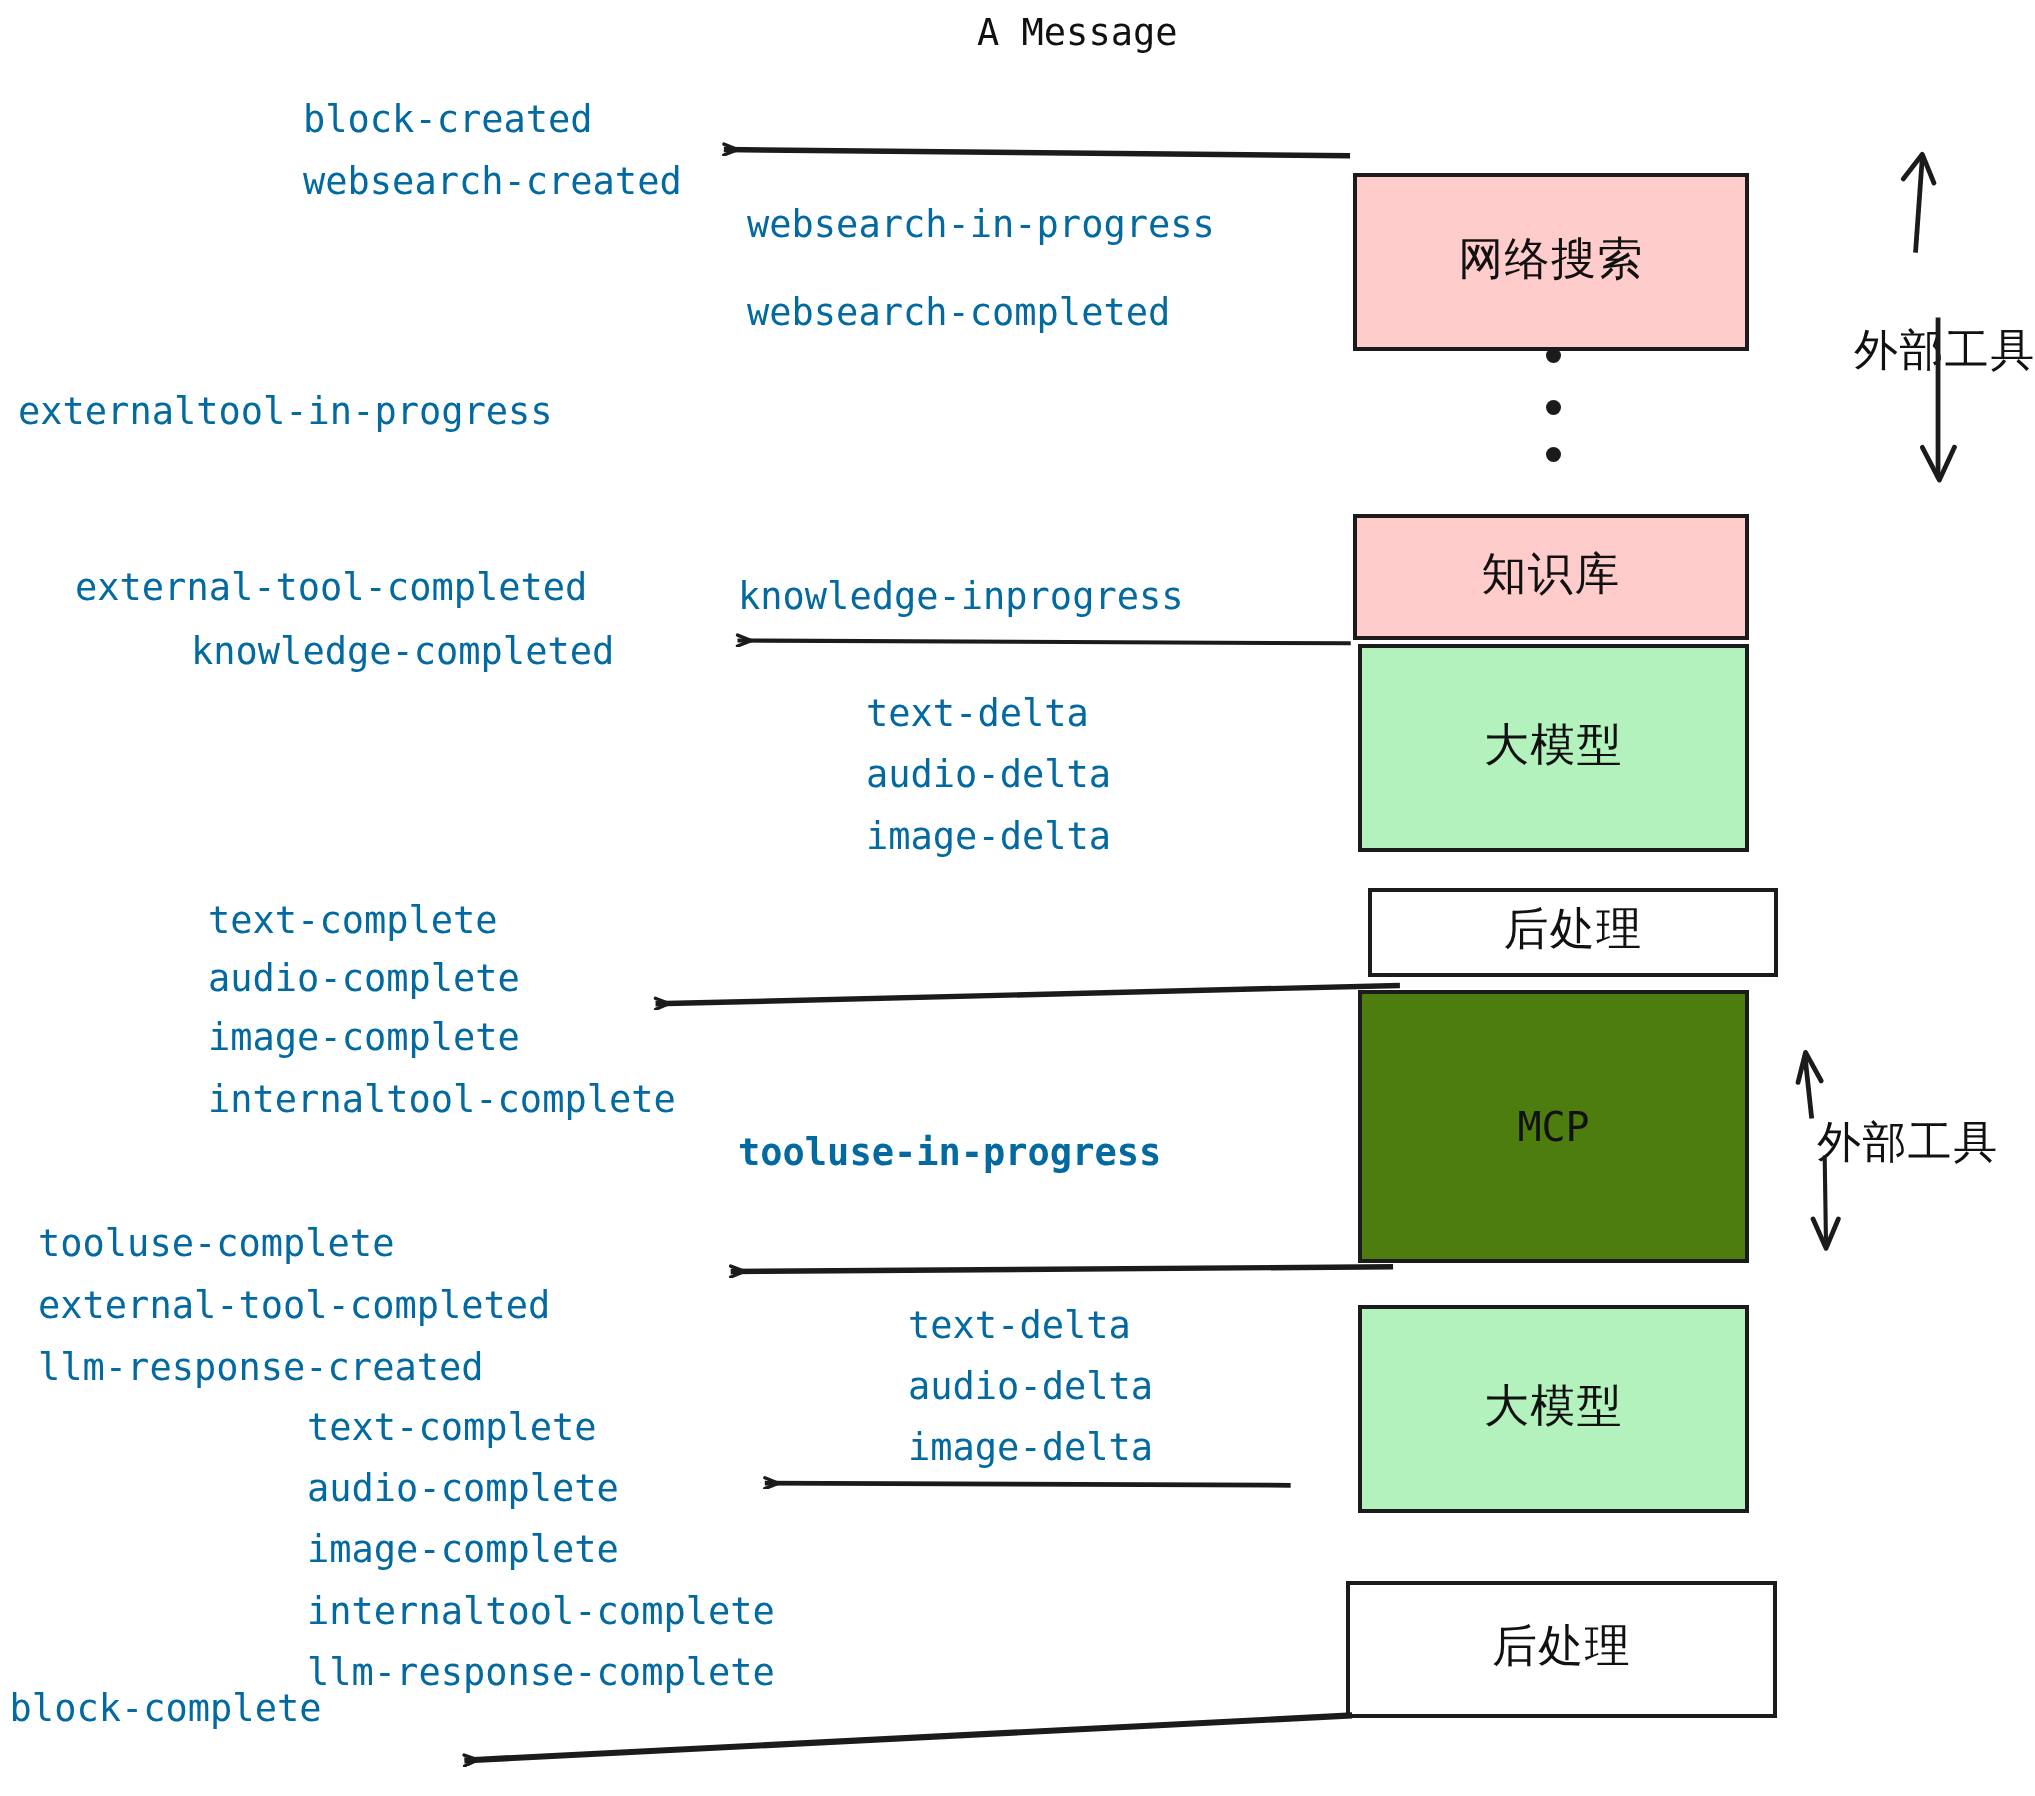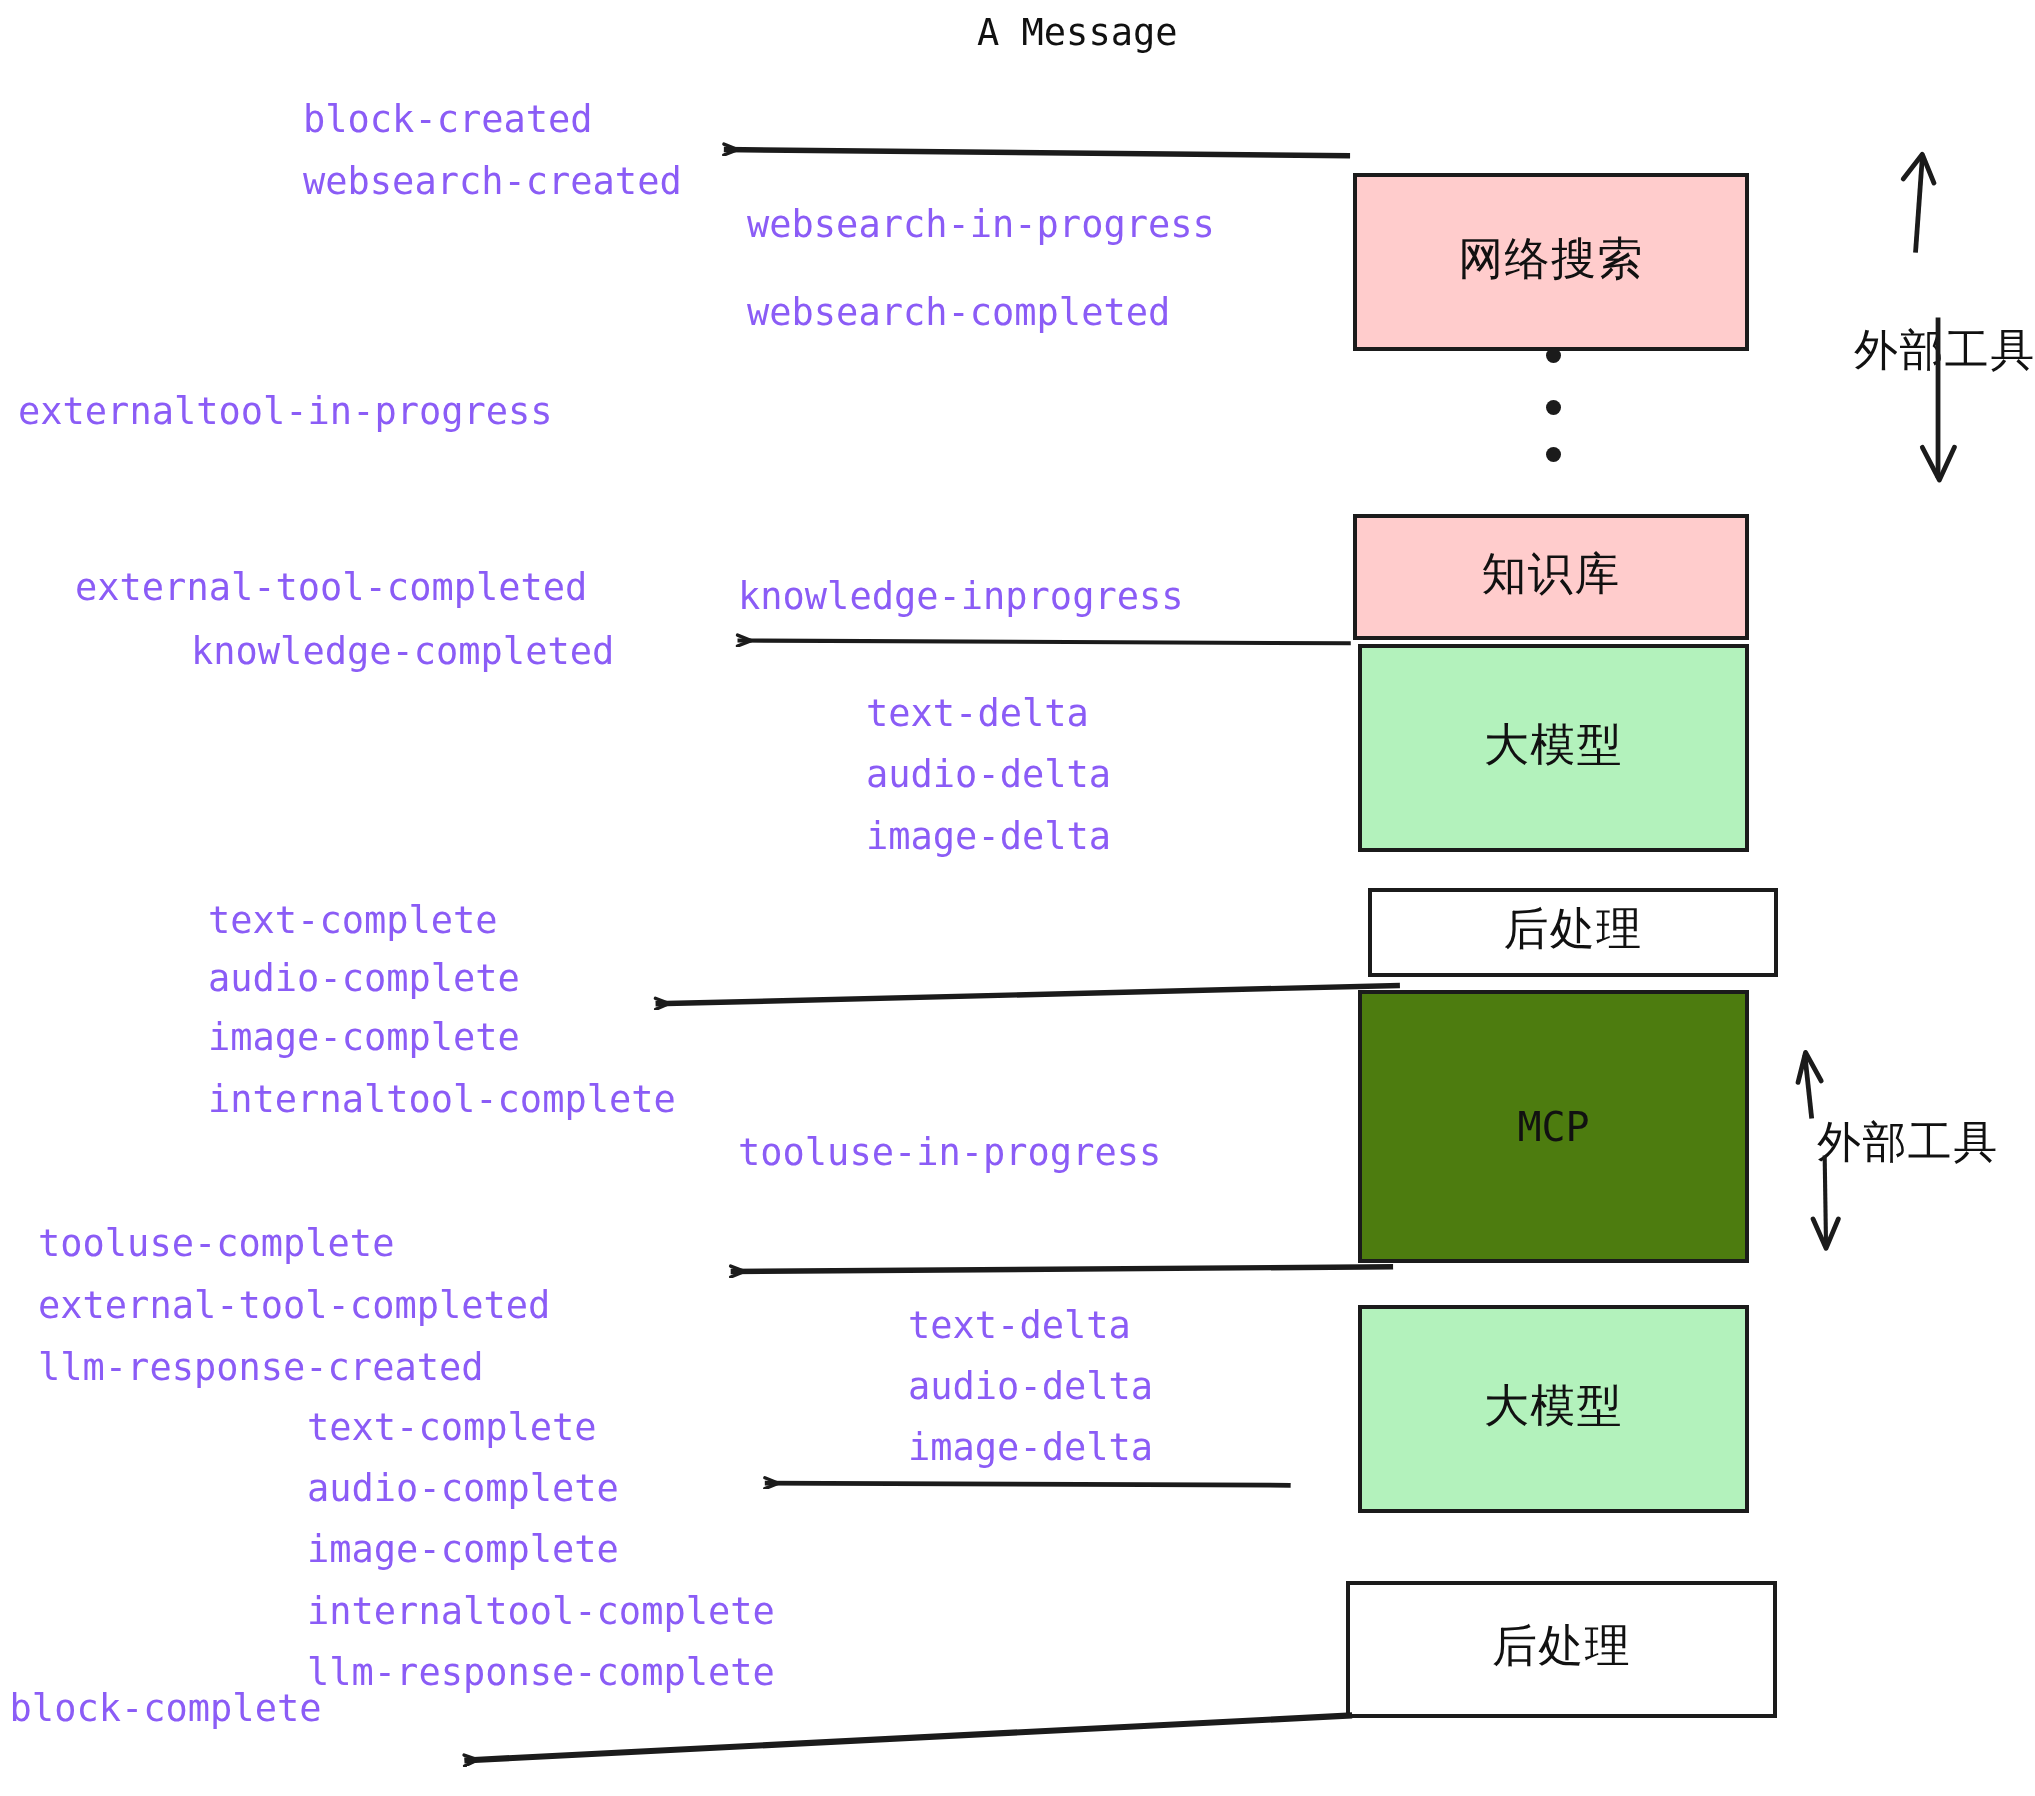--- a/index.html
+++ b/index.html
@@ -12,21 +12,21 @@
     width: 2035px;
     height: 1796px;
     background: #ffffff;
     overflow: hidden;
     font-family: "DejaVu Sans Mono", "Liberation Mono", monospace;
   }
   
   .evt {
     position: absolute;
     white-space: nowrap;
-    color: #8b5cf6;
+    color: #0369a1;
     font-family: "DejaVu Sans Mono", "Liberation Mono", monospace;
     font-size: 37px;
     line-height: 1;
     letter-spacing: 0px;
   }
   .title {
     position: absolute;
     white-space: nowrap;
     color: #111111;
     font-family: "DejaVu Sans Mono", "Liberation Mono", monospace;
@@ -96,21 +96,21 @@
   <div class="evt" style="left:738px; top:542px;margin-top:36px;">knowledge-inprogress</div>
   <div class="evt" style="left:75px;  top:569px;">external-tool-completed</div>
   <div class="evt" style="left:191px;  top:633px;">knowledge-completed</div>
   <div class="evt" style="left:866px; top:695px;">text-delta</div>
   <div class="evt" style="left:866px; top:756px;">audio-delta</div>
   <div class="evt" style="left:866px; top:818px;">image-delta</div>
   <div class="evt" style="left:208px;  top:902px;">text-complete</div>
   <div class="evt" style="left:208px;  top:960px;">audio-complete</div>
   <div class="evt" style="left:208px;  top:1019px;">image-complete</div>
   <div class="evt" style="left:208px;  top:1081px;">internaltool-complete</div>
-  <div class="evt" style="left:738px; top:1134px;">tooluse-in-progress</div>
+  <div class="evt" style="left:738px; top:1134px;font-weight:bold;">tooluse-in-progress</div>
   <div class="evt" style="left:38px;   top:1225px;">tooluse-complete</div>
   <div class="evt" style="left:38px;   top:1287px;">external-tool-completed</div>
   <div class="evt" style="left:38px;   top:1349px;">llm-response-created</div>
   <div class="evt" style="left:307px;  top:1409px;">text-complete</div>
   <div class="evt" style="left:307px;  top:1470px;">audio-complete</div>
   <div class="evt" style="left:307px;  top:1531px;">image-complete</div>
   <div class="evt" style="left:307px;  top:1593px;">internaltool-complete</div>
   <div class="evt" style="left:307px;  top:1654px;">llm-response-complete</div>
   <div class="evt" style="left:9.6px;   top:1690px;">block-complete</div>
   <div class="evt" style="left:908px; top:1307px;">text-delta</div>

